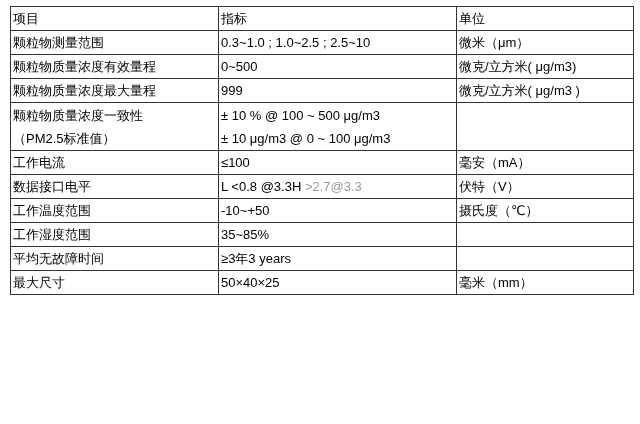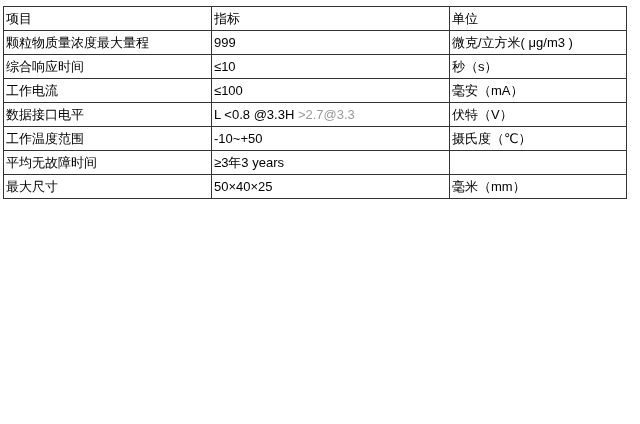--- a/index.html
+++ b/index.html
@@ -12,21 +12,21 @@
   }
   .page {
     position: relative;
     width: 640px;
     height: 424px;
     background: #ffffff;
     overflow: hidden;
   }
   table.spec-table {
     position: absolute;
-    left: 3px;
+    left: 10px;
     top: 6px;
     border-collapse: collapse;
     table-layout: fixed;
   }
   table.spec-table td {
     border: 1px solid #333333;
     padding: 0 1px 0 2px;
     font-size: 13px;
     color: #000000;
     height: 23px;
@@ -52,36 +52,52 @@
       <col class="col-spec">
       <col class="col-unit">
     </colgroup>
     <tbody>
       <tr>
         <td>项目</td>
         <td>指标</td>
         <td>单位</td>
       </tr>
 
+      <tr>
+        <td>颗粒物测量范围</td>
+        <td>0.3~1.0 ; 1.0~2.5 ; 2.5~10</td>
+        <td>微米（μm）</td>
+      </tr>
 
+      <tr>
+        <td>颗粒物质量浓度有效量程</td>
+        <td>0~500</td>
+        <td>微克/立方米( μg/m3)</td>
+      </tr>
 
       <tr>
         <td>颗粒物质量浓度最大量程</td>
         <td>999</td>
         <td>微克/立方米( μg/m3 )</td>
       </tr>
 
 
+      <tr class="row-double">
+        <td>
+          <div class="cell-line">颗粒物质量浓度一致性</div>
+          <div class="cell-line">（PM2.5标准值）</div>
+        </td>
+        <td>
+          <div class="cell-line">± 10 % @ 100 ~ 500 μg/m3</div>
+          <div class="cell-line">± 10 μg/m3 @ 0 ~ 100 μg/m3</div>
+        </td>
+        <td></td>
+      </tr>
 
 
-      <tr>
-        <td>综合响应时间</td>
-        <td>≤10</td>
-        <td>秒（s）</td>
-      </tr>
 
 
       <tr>
         <td>工作电流</td>
         <td>≤100</td>
         <td>毫安（mA）</td>
       </tr>
 
       <tr>
         <td>数据接口电平</td>
@@ -90,20 +106,25 @@
         </td>
         <td>伏特（V）</td>
       </tr>
 
       <tr>
         <td>工作温度范围</td>
         <td>-10~+50</td>
         <td>摄氏度（℃）</td>
       </tr>
 
+      <tr>
+        <td>工作湿度范围</td>
+        <td>35~85%</td>
+        <td></td>
+      </tr>
 
 
       <tr>
         <td>平均无故障时间</td>
         <td>≥3年3 years</td>
         <td></td>
       </tr>
 
       <tr>
         <td>最大尺寸</td>

